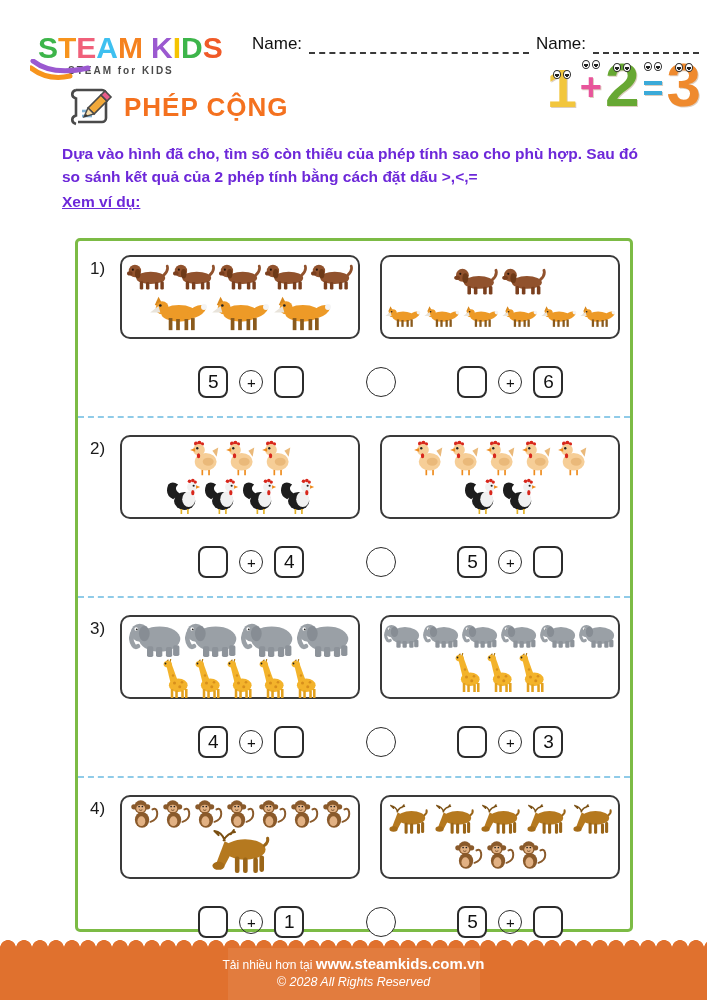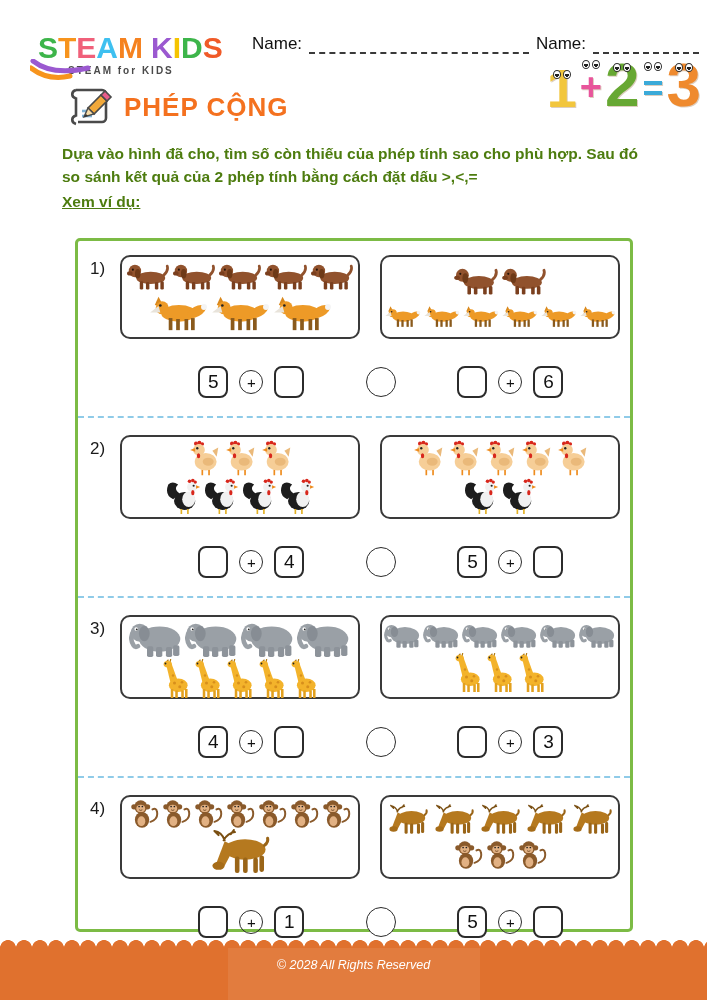--- a/index.html
+++ b/index.html
@@ -25,21 +25,21 @@
 
   .banner { position:absolute; top:58px; right:6px; display:flex; align-items:flex-end; gap:3px; }
   .bchar { position:relative; font-weight:bold; line-height:0.88; text-shadow:1px 1px 0 rgba(120,60,0,0.25); }
   .beyes { position:absolute; top:5px; left:50%; transform:translateX(-50%); display:flex; gap:2px; }
   .bchar.op .beyes { top:-11px; }
   .beyes i { display:block; width:8px; height:9px; border:1px solid #333; border-radius:50%;
              background:radial-gradient(circle at 50% 62%, #222 33%, #fff 35%); }
 
   
   .instructions { position:absolute; top:143px; left:62px; width:592px; font-size:15.5px; font-weight:bold;
-                  color:#4d7c0f; line-height:1.47; }
+                  color:#6d28d9; line-height:1.47; }
   .example { margin-top:2px;text-decoration:underline; }
 
   
   .sheet { position:absolute; top:238px; left:75px; width:558px; height:694px;
            border:3.5px solid #7CBB45; border-radius:5px; padding:14px 0 0 0; background:#fff; }
   .problem { padding-left:12px; }
   .row-animals { display:flex; align-items:flex-start; height:84px; }
   .plabel { width:30px; padding-top:4px; font-size:17px; color:#1a1a1a; }
   .abox { width:240px; height:84px; border:2px solid #3a3a3a; border-radius:10px; background:#fff;
           display:flex; flex-direction:column; justify-content:space-evenly; align-items:center;
@@ -1078,17 +1078,20 @@
             <div class="eqcell"></div>
           </div>
         </div>
       </div>
     </div>
 
   <div class="footer">
     <div class="scallops"></div>
     <div class="band" style="background: rgb(224, 113, 46);">
       <div class="band-panel"></div>
+      <div class="f-line1">
+        <span>Tải nhiều hơn tại </span><b>www.steamkids.com.vn</b>
+      </div>
       <div class="f-line2">© 2028 All Rights Reserved</div>
     </div>
   </div>
 
 </div>
 
 </body></html>

